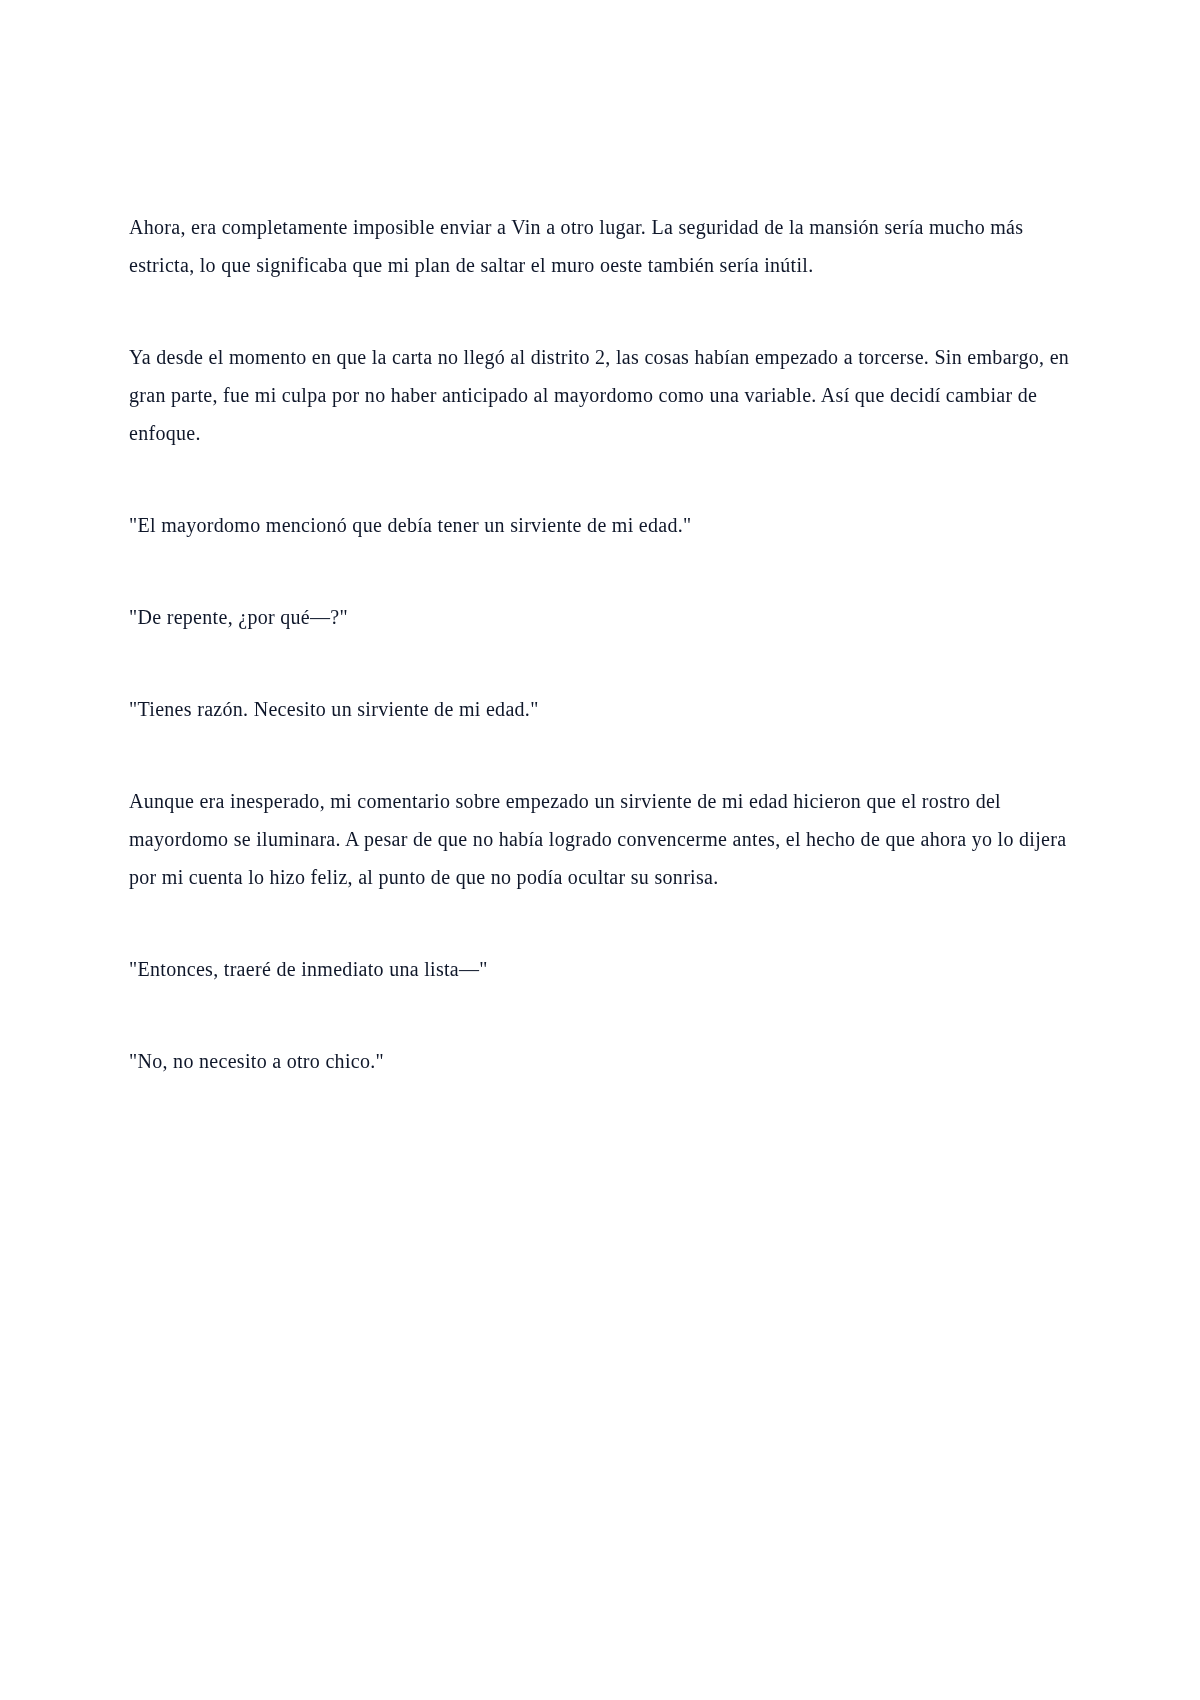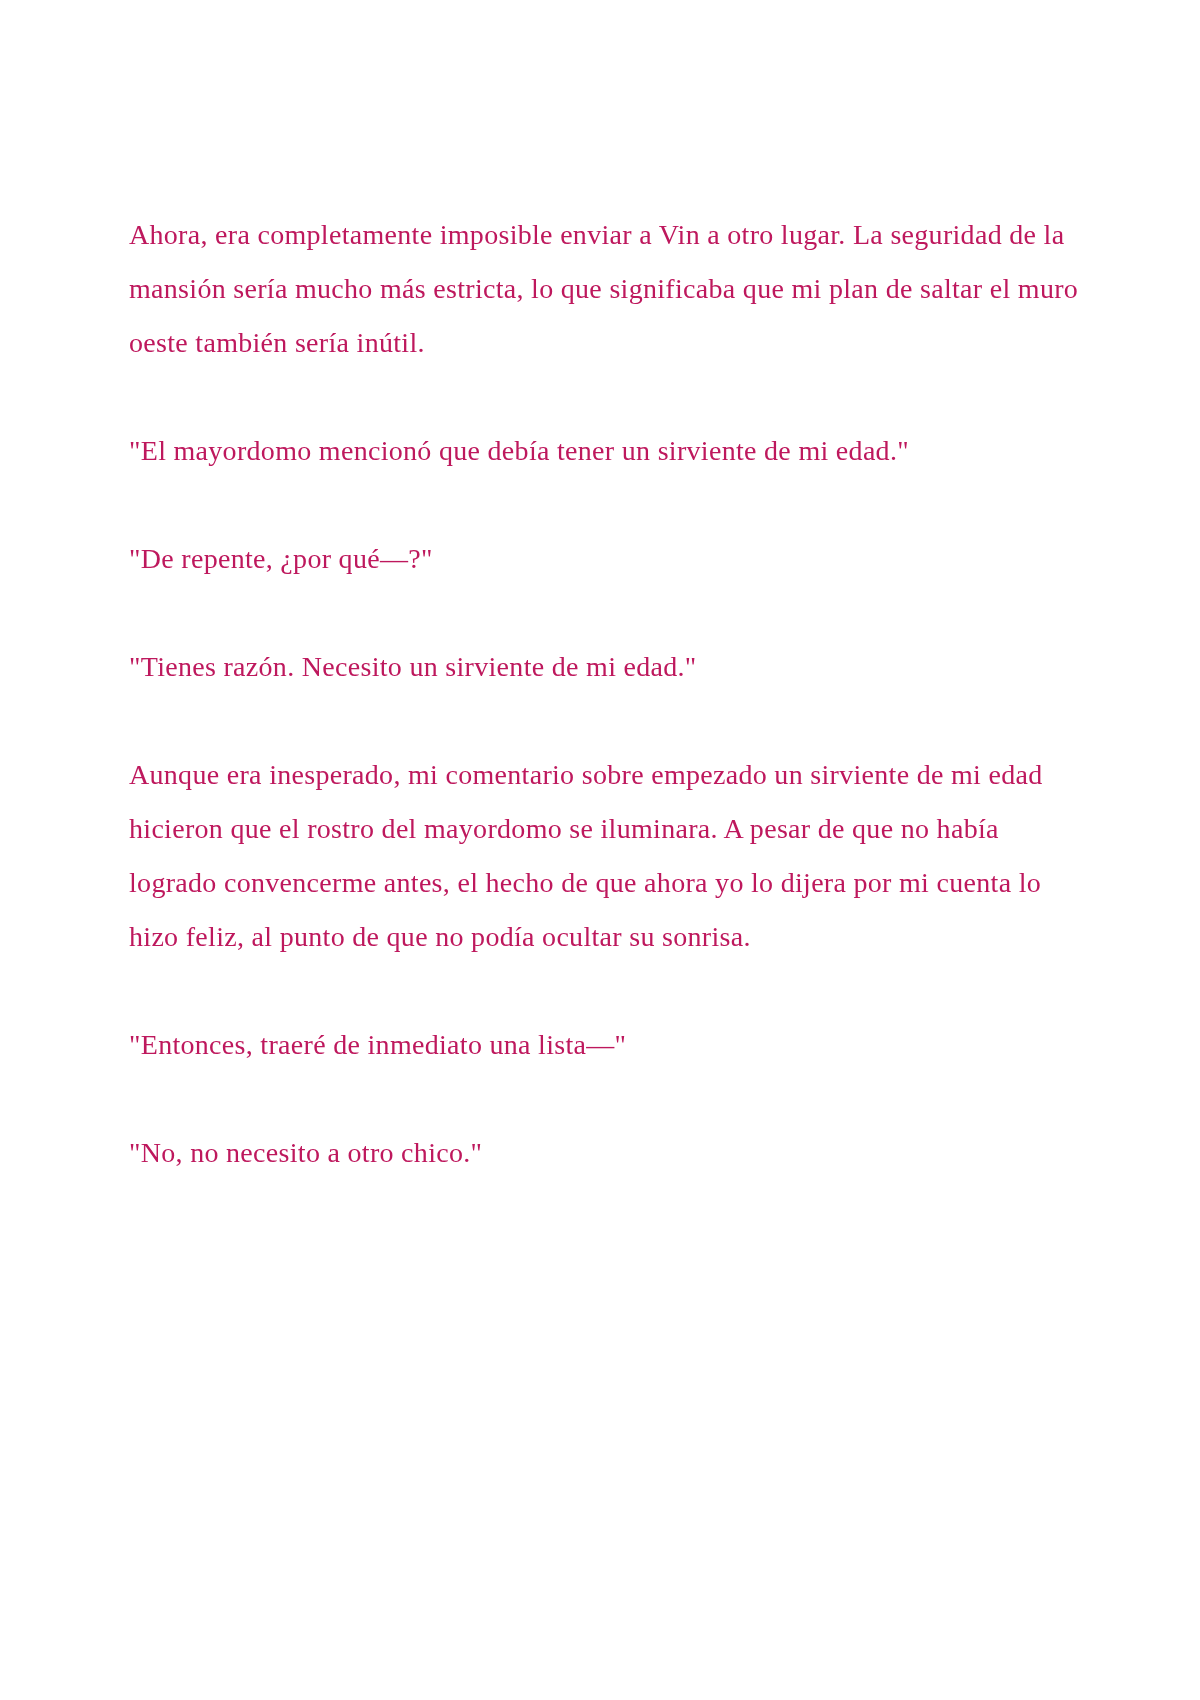--- a/index.html
+++ b/index.html
@@ -12,34 +12,35 @@
       height: 1700px;
       position: relative;
       overflow: hidden;
     }
     .page {
       position: absolute;
       left: 129px;
       top: 208px;
       width: 960px;
       font-family: "Liberation Serif", "DejaVu Serif", serif;
-      font-size: 28px;
-      line-height: 54px;
-      color: #be185d;
+      font-size: 20px;
+      line-height: 38px;
+      color: #0f172a;
       letter-spacing: 0.3px;
     }
     .para {
       margin: 0 0 54px 0;
       padding: 0;
     }
   </style>
 </head>
 <body>
 
 <div class="page">
   <p class="para">Ahora, era completamente imposible enviar a Vin a otro lugar. La seguridad de la mansión sería mucho más estricta, lo que significaba que mi plan de saltar el muro oeste también sería inútil.</p>
+  <p class="para">Ya desde el momento en que la carta no llegó al distrito 2, las cosas habían empezado a torcerse. Sin embargo, en gran parte, fue mi culpa por no haber anticipado al mayordomo como una variable. Así que decidí cambiar de enfoque.</p>
   <p class="para">"El mayordomo mencionó que debía tener un sirviente de mi edad."</p>
   <p class="para">"De repente, ¿por qué—?"</p>
   <p class="para">"Tienes razón. Necesito un sirviente de mi edad."</p>
   <p class="para">Aunque era inesperado, mi comentario sobre empezado un sirviente de mi edad hicieron que el rostro del mayordomo se iluminara. A pesar de que no había logrado convencerme antes, el hecho de que ahora yo lo dijera por mi cuenta lo hizo feliz, al punto de que no podía ocultar su sonrisa.</p>
   <p class="para">"Entonces, traeré de inmediato una lista—"</p>
   <p class="para">"No, no necesito a otro chico."</p>
 </div>
 
 </body></html>

